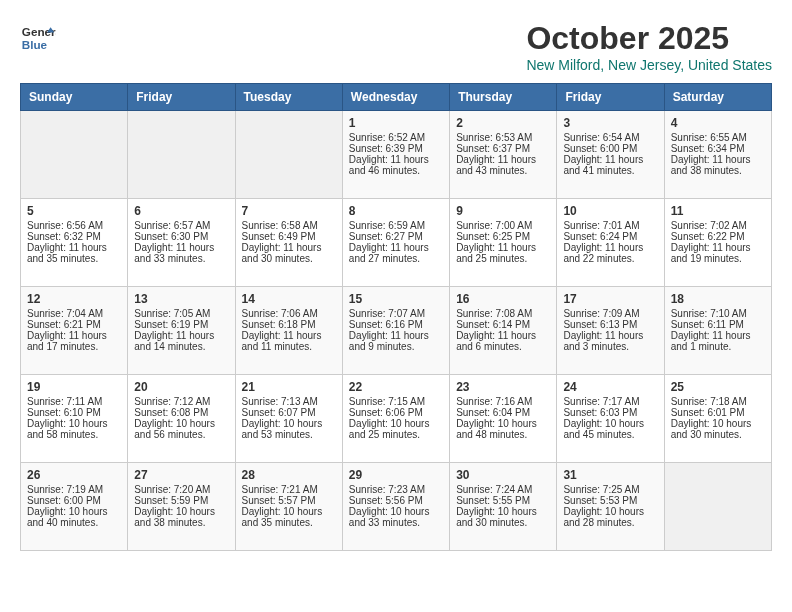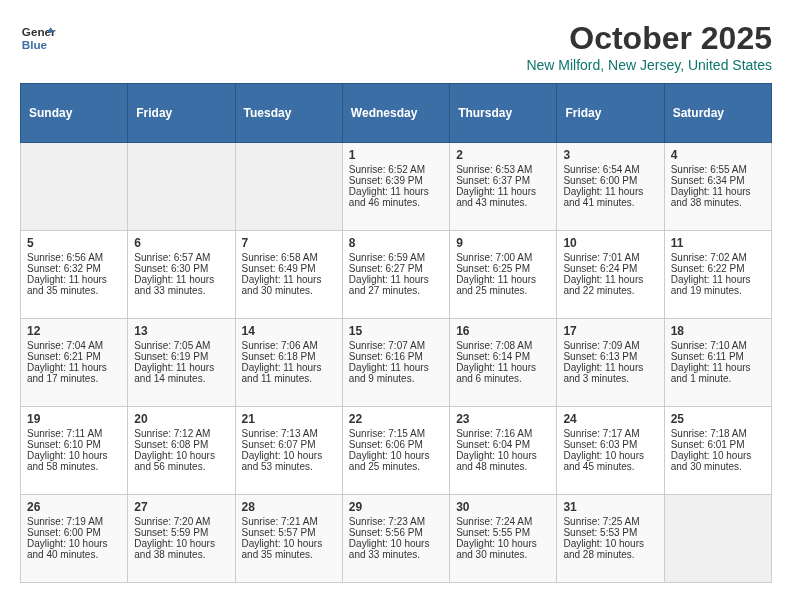--- a/index.html
+++ b/index.html
@@ -19,21 +19,20 @@
     .logo {
       display: flex;
       align-items: center;
       gap: 4px;
     }
     .logo-icon {
       width: 36px;
       height: 36px;
     }
     .title-block {
-      text-align: right;
       margin-left: 17px;
     }
     .month-title {
       font-size: 32px;
       font-weight: bold;
       color: #333;
     }
     .subtitle {
       font-size: 14px;
       color: #0f766e;
@@ -42,21 +41,21 @@
       width: 100%;
       border-collapse: collapse;
       table-layout: fixed;
     }
     thead tr th {
       background-color: #3b6ea5;
       color: #fff;
       font-size: 12px;
       font-weight: bold;
       text-align: left;
-      padding: 22px 8px;
+      padding: 6px 8px;
       border: 1px solid #2a5585;
     }
     tbody tr td {
       border: 1px solid #ccc;
       vertical-align: top;
       padding: 5px 6px;
       font-size: 10px;
       color: #333;
       height: 88px;
       background: #fff;

